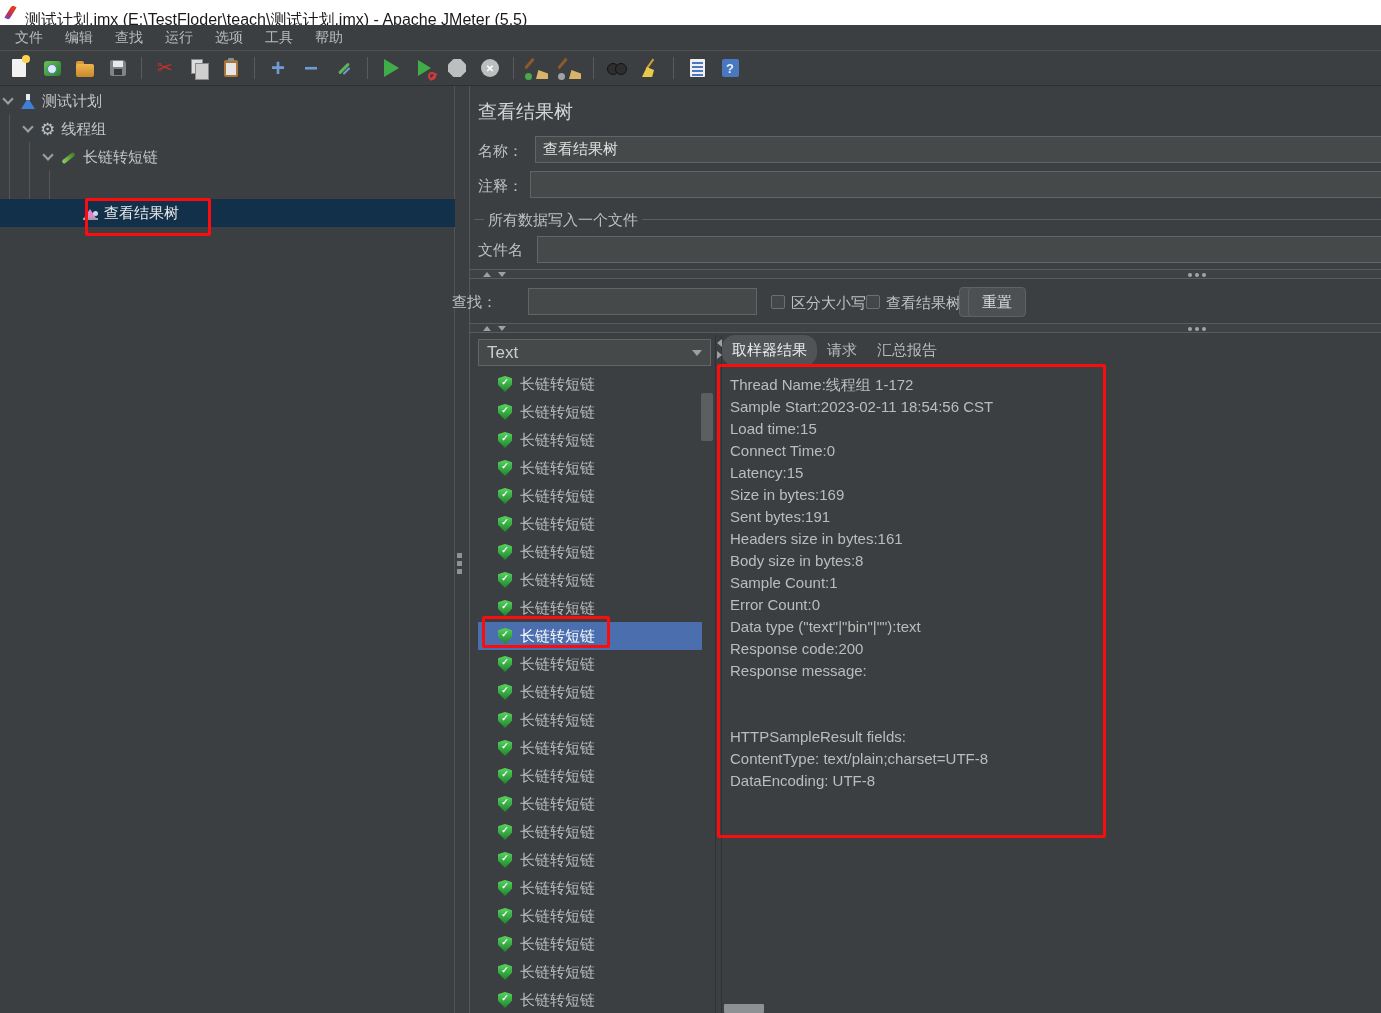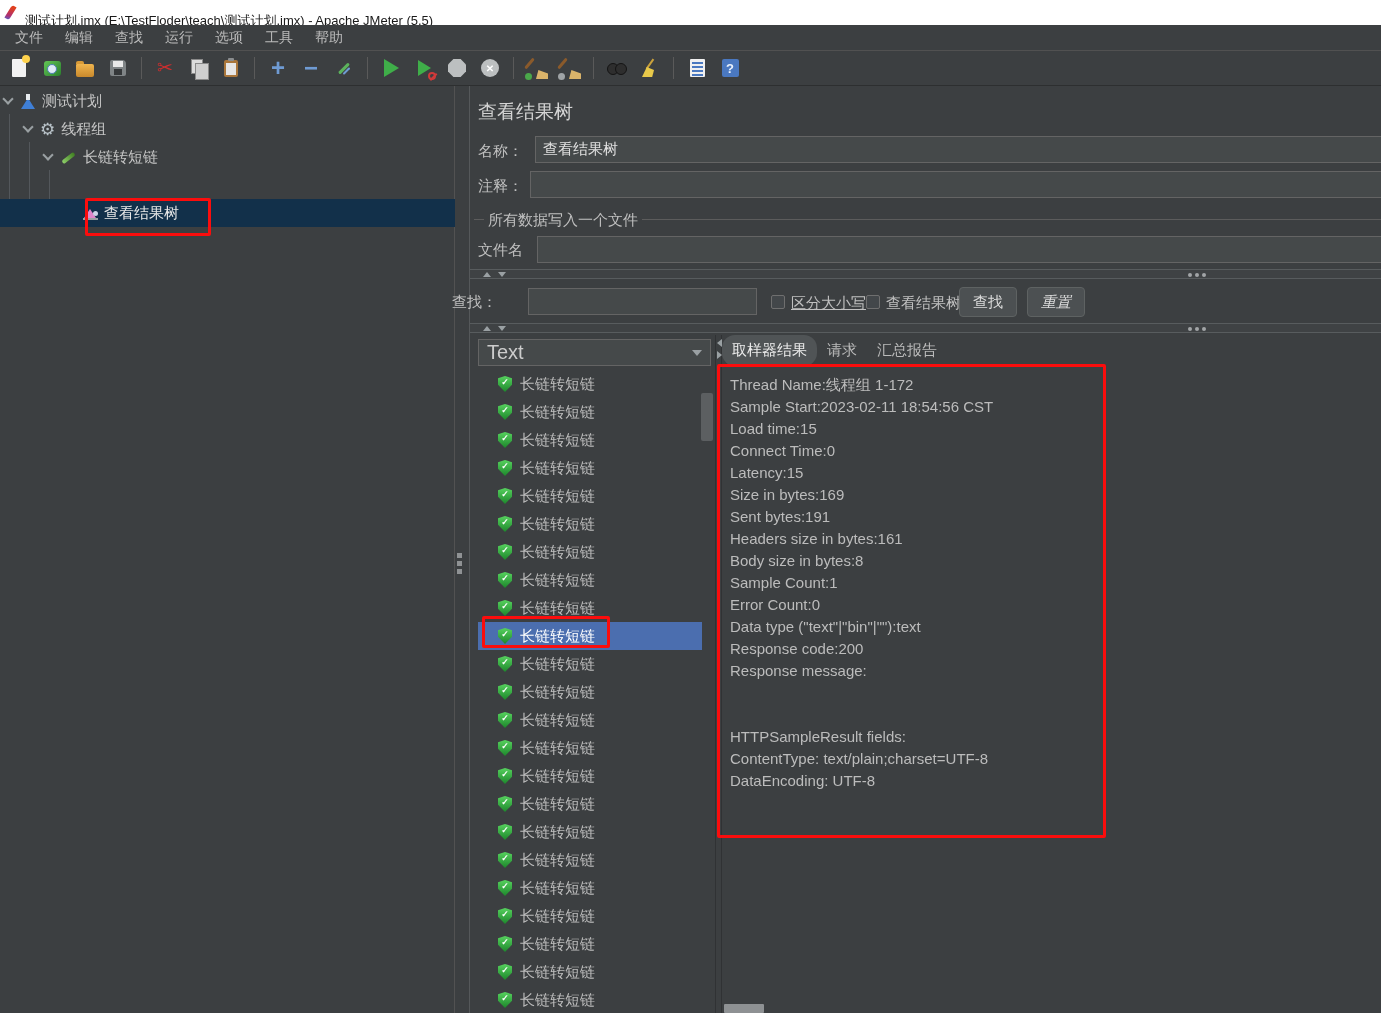--- a/index.html
+++ b/index.html
@@ -4,21 +4,21 @@
 <style>
   * { box-sizing: border-box; margin: 0; padding: 0; }
   html,body { width:1381px; height:1013px; overflow:hidden; }
   body { position:relative; background:#3c3f41; font-family:"Liberation Sans",sans-serif; }
 
   
   .titlebar { position:absolute; left:0; top:0; width:100%; height:25px; background:#ffffff;
               display:flex; align-items:center; padding-left:8px; }
   .feather { width:5px; height:15px; background:linear-gradient(160deg,#e0401f 20%,#b03070 70%,#5560c8);
              transform:rotate(32deg); border-radius:3px 0 3px 0; margin-right:12px; }
-  .titlebar-text { font-size:13px; color:#1a1a1a;margin-top:16px; }
+  .titlebar-text { font-size:16px; color:#1a1a1a;margin-top:16px; }
 
   
   .menubar { position:absolute; left:0; top:25px; width:100%; height:26px; background:#3c3f41;
              border-bottom:1px solid #515151; display:flex; align-items:center; padding-left:4px; }
   .menu-item { color:#bbbbbb; font-size:14px; padding:2px 11px; cursor:default; }
 
   
   .toolbar { position:absolute; left:0; top:51px; width:100%; height:35px; background:#3c3f41;
              border-bottom:1px solid #2d2f30; display:flex; align-items:center; padding-left:6px; gap:7px; }
   .tbtn { width:26px; height:26px; display:flex; align-items:center; justify-content:center; position:relative; }
@@ -102,21 +102,21 @@
   .tri-down { width:0; height:0; border-left:4px solid transparent; border-right:4px solid transparent; border-top:5px solid #9aa0a3; }
   .hs-dots { position:absolute; left:718px; top:3px; width:4px; height:4px; border-radius:50%; background:#a2a5a7; box-shadow:7px 0 0 #a2a5a7, 14px 0 0 #a2a5a7; }
 
   .checkbox { position:absolute; width:14px; height:14px; background:#43474a; border:1px solid #6f6f6f; border-radius:2px; }
   .btn { position:absolute; width:58px; height:30px; background:#4c5052; border:1px solid #5e6262; border-radius:4px;
          color:#dddddd; font-size:15px; display:flex; align-items:center; justify-content:center; }
 
   
   .renderer { position:absolute; left:478px; top:339px; width:233px; height:27px; background:#45494a; border:1px solid #646464;
               display:flex; align-items:center; padding:0 8px; }
-  .renderer-text { font-size:20px; color:#cccccc; flex:1; }
+  .renderer-text { font-size:17px; color:#cccccc; flex:1; }
   .dd-arrow { width:0; height:0; border-left:5px solid transparent; border-right:5px solid transparent; border-top:6px solid #9aa0a3; }
 
   .sampler-list { position:absolute; left:470px; top:370px; width:245px; bottom:0; overflow:hidden; }
   .list-item { height:28px; display:flex; align-items:center; padding-left:20px; margin-left:8px; width:224px; }
   .list-item.selected { background:#4b6eaf; }
   .list-item .item-label { font-size:15px; color:#bdbdbd; margin-left:8px; }
   .list-item.selected .item-label { color:#ffffff; }
   .shield { position:relative; width:14px; height:16px; flex:0 0 14px;
             background:linear-gradient(180deg,#56d25e,#1d862b);
             clip-path:polygon(50% 0,100% 14%,100% 55%,50% 100%,0 55%,0 14%); }
@@ -279,25 +279,25 @@
   <span class="hs-arrows">
       <span class="tri-up"></span>
       <span class="tri-down"></span>
     </span>
   <span class="hs-dots"></span>
 </div>
 
 <span class="lbl" style="left:452px; top:293px;">查找：</span>
 <input class="field" style="left: 528px; top: 288px; width: 229px; height: 27px;" value="">
 <span class="checkbox" style="left:771px; top:295px;"></span>
-<span class="lbl" style="left:791px; top:294px;text-decoration:underline;">区分大小写</span>
+<span class="lbl" style="left:791px; top:294px;">区分大小写</span>
 <span class="checkbox" style="left:866px; top:295px;"></span>
 <span class="lbl" style="left:886px; top:294px;">查看结果树</span>
 <div class="btn" style="left:959px; top:287px;">查找</div>
-<div class="btn" style="left:1027px; top:287px;font-style:italic;">重置</div>
+<div class="btn" style="left:968px; top:287px;">重置</div>
 
 <div class="hsplit" style="top:323px;">
   <span class="hs-arrows">
       <span class="tri-up"></span>
       <span class="tri-down"></span>
     </span>
   <span class="hs-dots"></span>
 </div>
 
 <div class="renderer">

